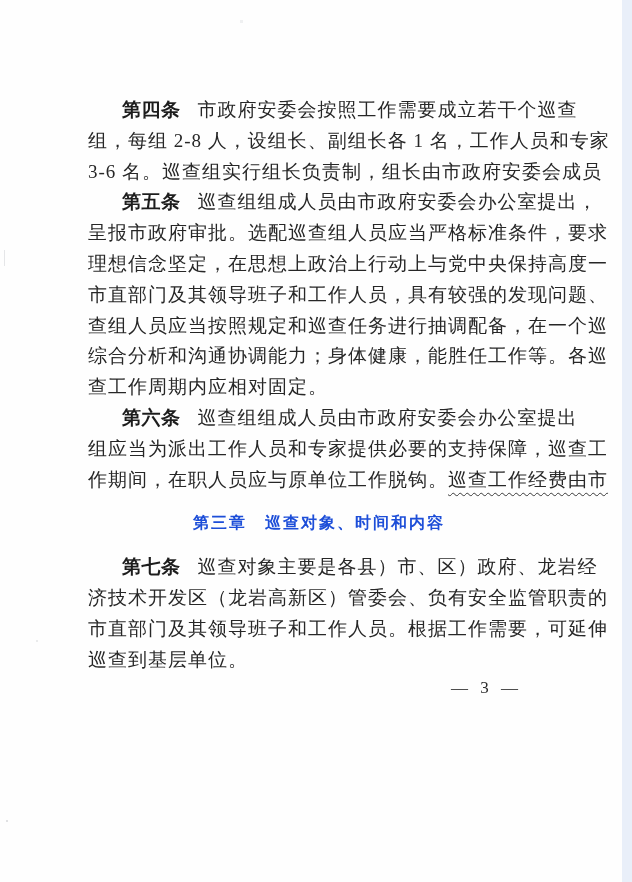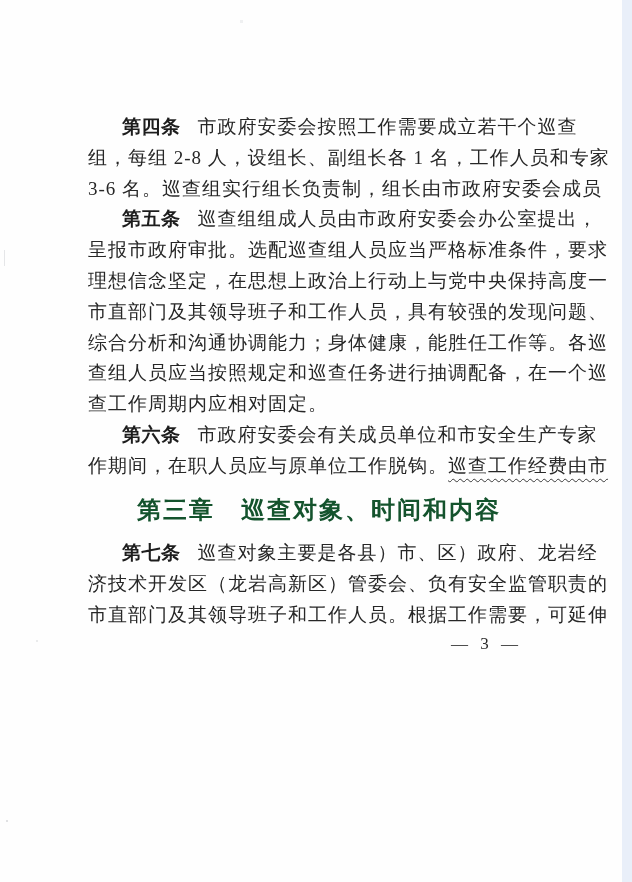--- a/index.html
+++ b/index.html
@@ -13,21 +13,21 @@
   .page {
     position: absolute; inset: 0;
     background: #fefefe;
   }
   .edge-strip {
     position: absolute; top: 0; right: 0;
     width: 10px; height: 882px;
     background: #e9eff9;
   }
   .content {
-    position: absolute; left: 88px; top: 112px;
+    position: absolute; left: 88px; top: 95px;
     width: 462px;
     color: #272727;
   }
   .line {
     height: 30.8px; line-height: 30.8px;
     font-size: 19px;
     letter-spacing: 1px;
     white-space: nowrap;
   }
   .indent { padding-left: 34px; }
@@ -49,23 +49,23 @@
     text-decoration-style: solid;
     text-decoration-thickness: 1.5px;
     text-underline-offset: 6px;
     text-decoration-color: #3a3a3a;
   }
   .chapter-heading {
     height: 30.8px; line-height: 30.8px;
     margin: 13px 0;
     text-align: center;
     font-weight: bold;
-    font-size: 24px;
+    font-size: 16px;
     letter-spacing: 2px;
-    color: #14532d;
+    color: #1d4ed8;
   }
   .page-number {
     text-align: right;
     padding-right: 28px;
     margin-top: 3px;
     font-size: 17px;
     letter-spacing: 4px;
     color: #2e2e2e;
   }
   
@@ -88,30 +88,32 @@
   <div class="content">
 
     <div class="line indent"><span class="art-head">第四条</span><span class="seg">市政府安委会按照工作需要成立若干个巡查</span></div>
     <div class="line"><span class="seg">组，每组 2-8 人，设组长、副组长各 1 名，工作人员和专家</span></div>
     <div class="line"><span class="seg">3-6 名。巡查组实行组长负责制，组长由市政府安委会成员</span></div>
 
     <div class="line indent"><span class="art-head">第五条</span><span class="seg">巡查组组成人员由市政府安委会办公室提出，</span></div>
     <div class="line"><span class="seg">呈报市政府审批。选配巡查组人员应当严格标准条件，要求</span></div>
     <div class="line"><span class="seg">理想信念坚定，在思想上政治上行动上与党中央保持高度一</span></div>
     <div class="line"><span class="seg">市直部门及其领导班子和工作人员，具有较强的发现问题、</span></div>
+    <div class="line"><span class="seg">查组人员应当按照规定和巡查任务进行抽调配备，在一个巡</span></div>
     <div class="line"><span class="seg">综合分析和沟通协调能力；身体健康，能胜任工作等。各巡</span></div>
-    <div class="line"><span class="seg">查组人员应当按照规定和巡查任务进行抽调配备，在一个巡</span></div>
     <div class="line"><span class="seg">查工作周期内应相对固定。</span></div>
 
-    <div class="line indent"><span class="art-head">第六条</span><span class="seg">市政府安委会有关成员单位和市安全生产专家</span></div>
+    <div class="line indent"><span class="art-head">第六条</span><span class="seg">巡查组组成人员由市政府安委会办公室提出</span></div>
+    <div class="line"><span class="seg">组应当为派出工作人员和专家提供必要的支持保障，巡查工</span></div>
     <div class="line"><span class="seg">作期间，在职人员应与原单位工作脱钩。</span><span class="seg u-wavy">巡查工作经费由市</span></div>
 
     <div class="chapter-heading">第三章　巡查对象、时间和内容</div>
 
     <div class="line indent"><span class="art-head">第七条</span><span class="seg">巡查对象主要是各县）市、区）政府、龙岩经</span></div>
     <div class="line"><span class="seg">济技术开发区（龙岩高新区）管委会、</span><span class="seg u-line">负有安全监管职责的</span></div>
     <div class="line"><span class="seg u-line">市直部门及其领导班子和工作人员。</span><span class="seg">根据工作需要，</span><span class="seg u-line">可延伸</span></div>
+    <div class="line"><span class="seg u-line">巡查到基层单位。</span></div>
 
     <div class="page-number">— 3 —</div>
   </div>
 
   <div class="edge-strip"></div>
 </div>
 
 </body></html>

